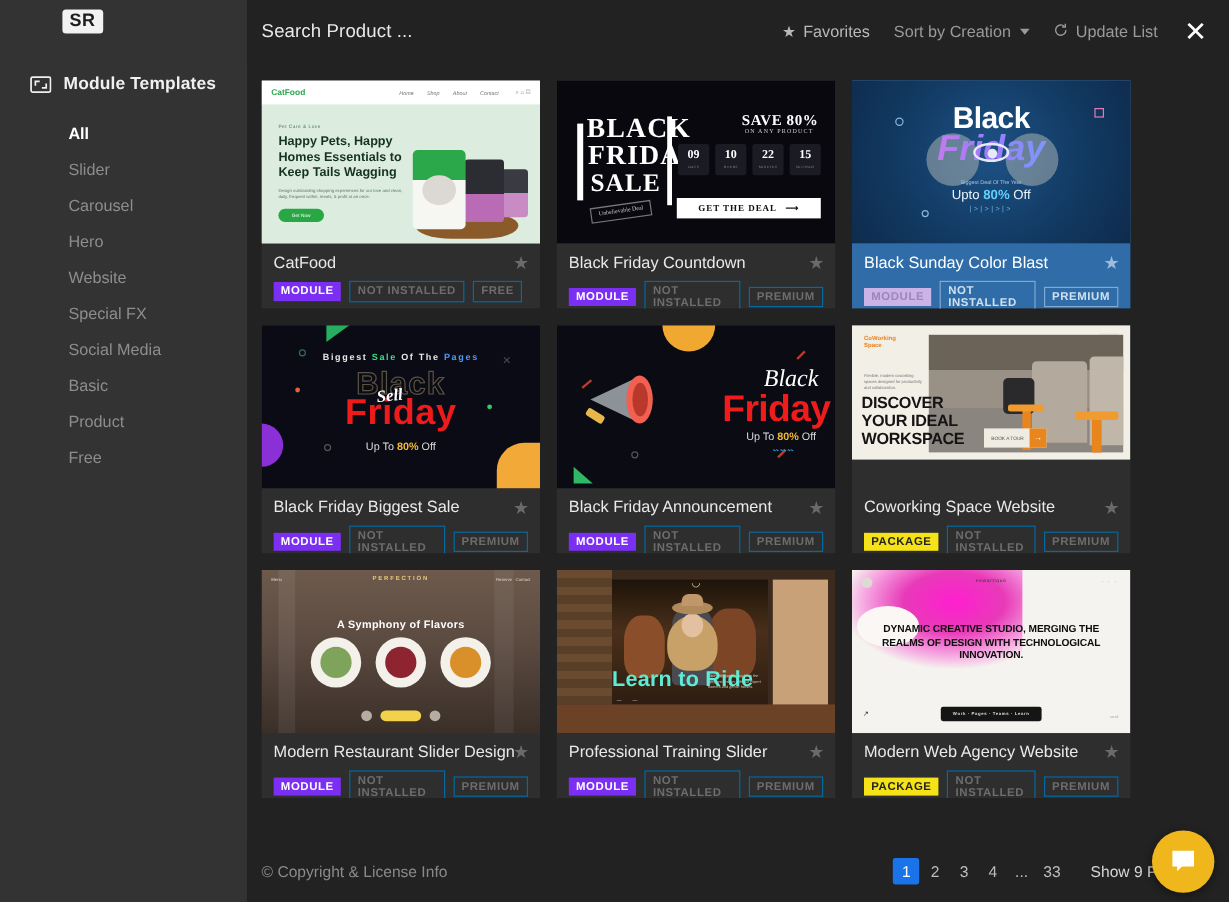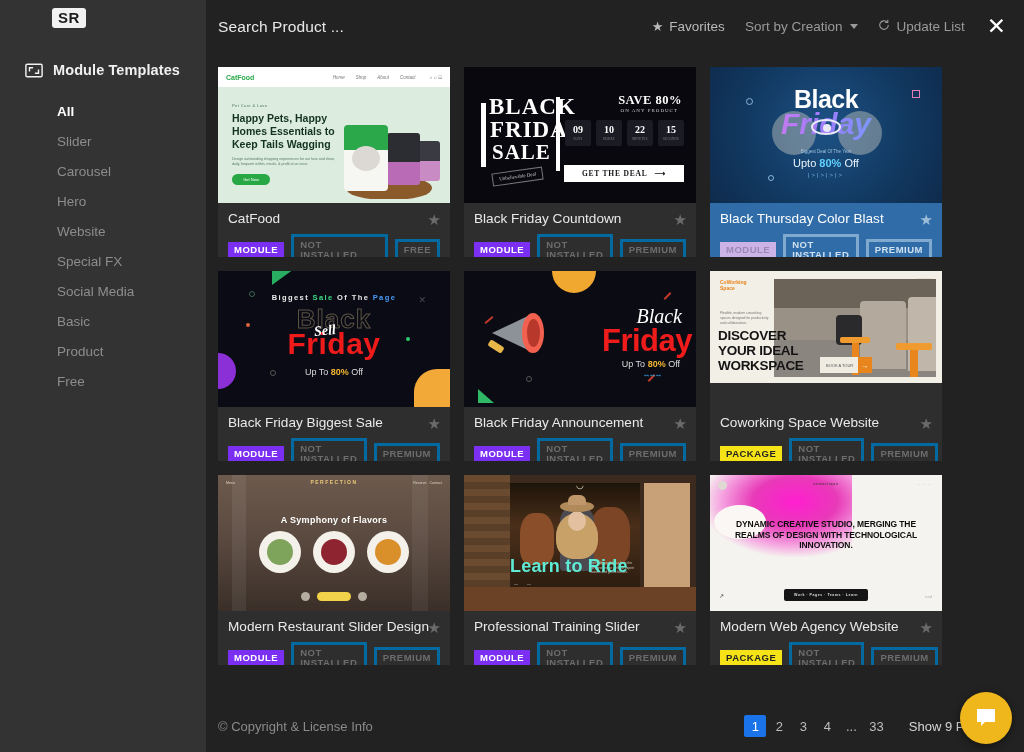--- a/index.html
+++ b/index.html
@@ -104,21 +104,21 @@
   }
   .card.hover .card-title { color: #ffffff; }
   .badges { display: flex; gap: 7px; margin-top: 7px; align-items: center; }
   .badge {
     font-size: 9.5px; font-weight: bold; letter-spacing: .5px;
     padding: 3px 6px 3px 6px; line-height: 1;
   }
   .badge.type-module { background: #7b2ff2; color: #ffffff; }
   .card.hover .badge.type-module { background: #cbb3e8; color: #9a88b5; }
   .badge.type-package { background: #f5e318; color: #232323; }
-  .badge.outline { border: 3px solid #0369a1; color: #6d6d6d; background: transparent; }
+  .badge.outline { border: 1px solid #0369a1; color: #6d6d6d; background: transparent; }
   .card.hover .badge.outline { border-color: #7fa9cf; color: #cfe1f0; }
   .card-star {
     position: absolute; right: 9px; top: 9px;
     color: #6a6a6a; font-size: 15px; line-height: 1; cursor: pointer;
   }
   .card.hover .card-star { color: #9dbcd8; }
 
   
   #footer {
     height: 52px; flex: 0 0 52px;
@@ -535,42 +535,42 @@
               <div class="bfcb-blob2"></div>
               <div class="bfcb-t">Black</div>
               <div class="bfcb-f">Friday</div>
               <div class="bfcb-eye"></div>
               <div class="bfcb-sm">Biggest Deal Of The Year</div>
               <div class="bfcb-up"><span>Upto </span><b>80%</b><span> Off</span></div>
               <div class="bfcb-dots">|&gt;|&gt;|&gt;|&gt;</div>
             </div>
           </div>
           <div class="card-meta">
-            <div class="card-title">Black Thursday Color Blast</div>
+            <div class="card-title">Black Sunday Color Blast</div>
             <div class="badges">
               <span class="badge type-module">MODULE</span>
               <span class="badge outline">NOT INSTALLED</span>
               <span class="badge outline">PREMIUM</span>
             </div>
             <div class="card-star">★</div>
           </div>
         </div>
 
         <div class="card">
           <div class="thumb">
             <div class="t-bfbs">
               <div class="bs-green"></div>
               <div class="bs-purple"></div>
               <div class="bs-orange"></div>
               <div class="bs-d1"></div>
               <div class="bs-d2"></div>
               <div class="bs-d3"></div>
               <div class="bs-d4"></div>
               <div class="bs-x">✕</div>
-              <div class="bs-kick"><span>Biggest </span><span class="g">Sale</span><span> Of The </span><span class="b">Page</span></div>
+              <div class="bs-kick"><span>Biggest </span><span class="g">Sale</span><span> Of The </span><span class="b">Pages</span></div>
               <div class="bs-black">Black</div>
               <div class="bs-friday">Friday</div>
               <div class="bs-sell">Sell</div>
               <div class="bs-up"><span>Up To </span><b>80%</b><span> Off</span></div>
             </div>
           </div>
           <div class="card-meta">
             <div class="card-title">Black Friday Biggest Sale</div>
             <div class="badges">
               <span class="badge type-module">MODULE</span>

